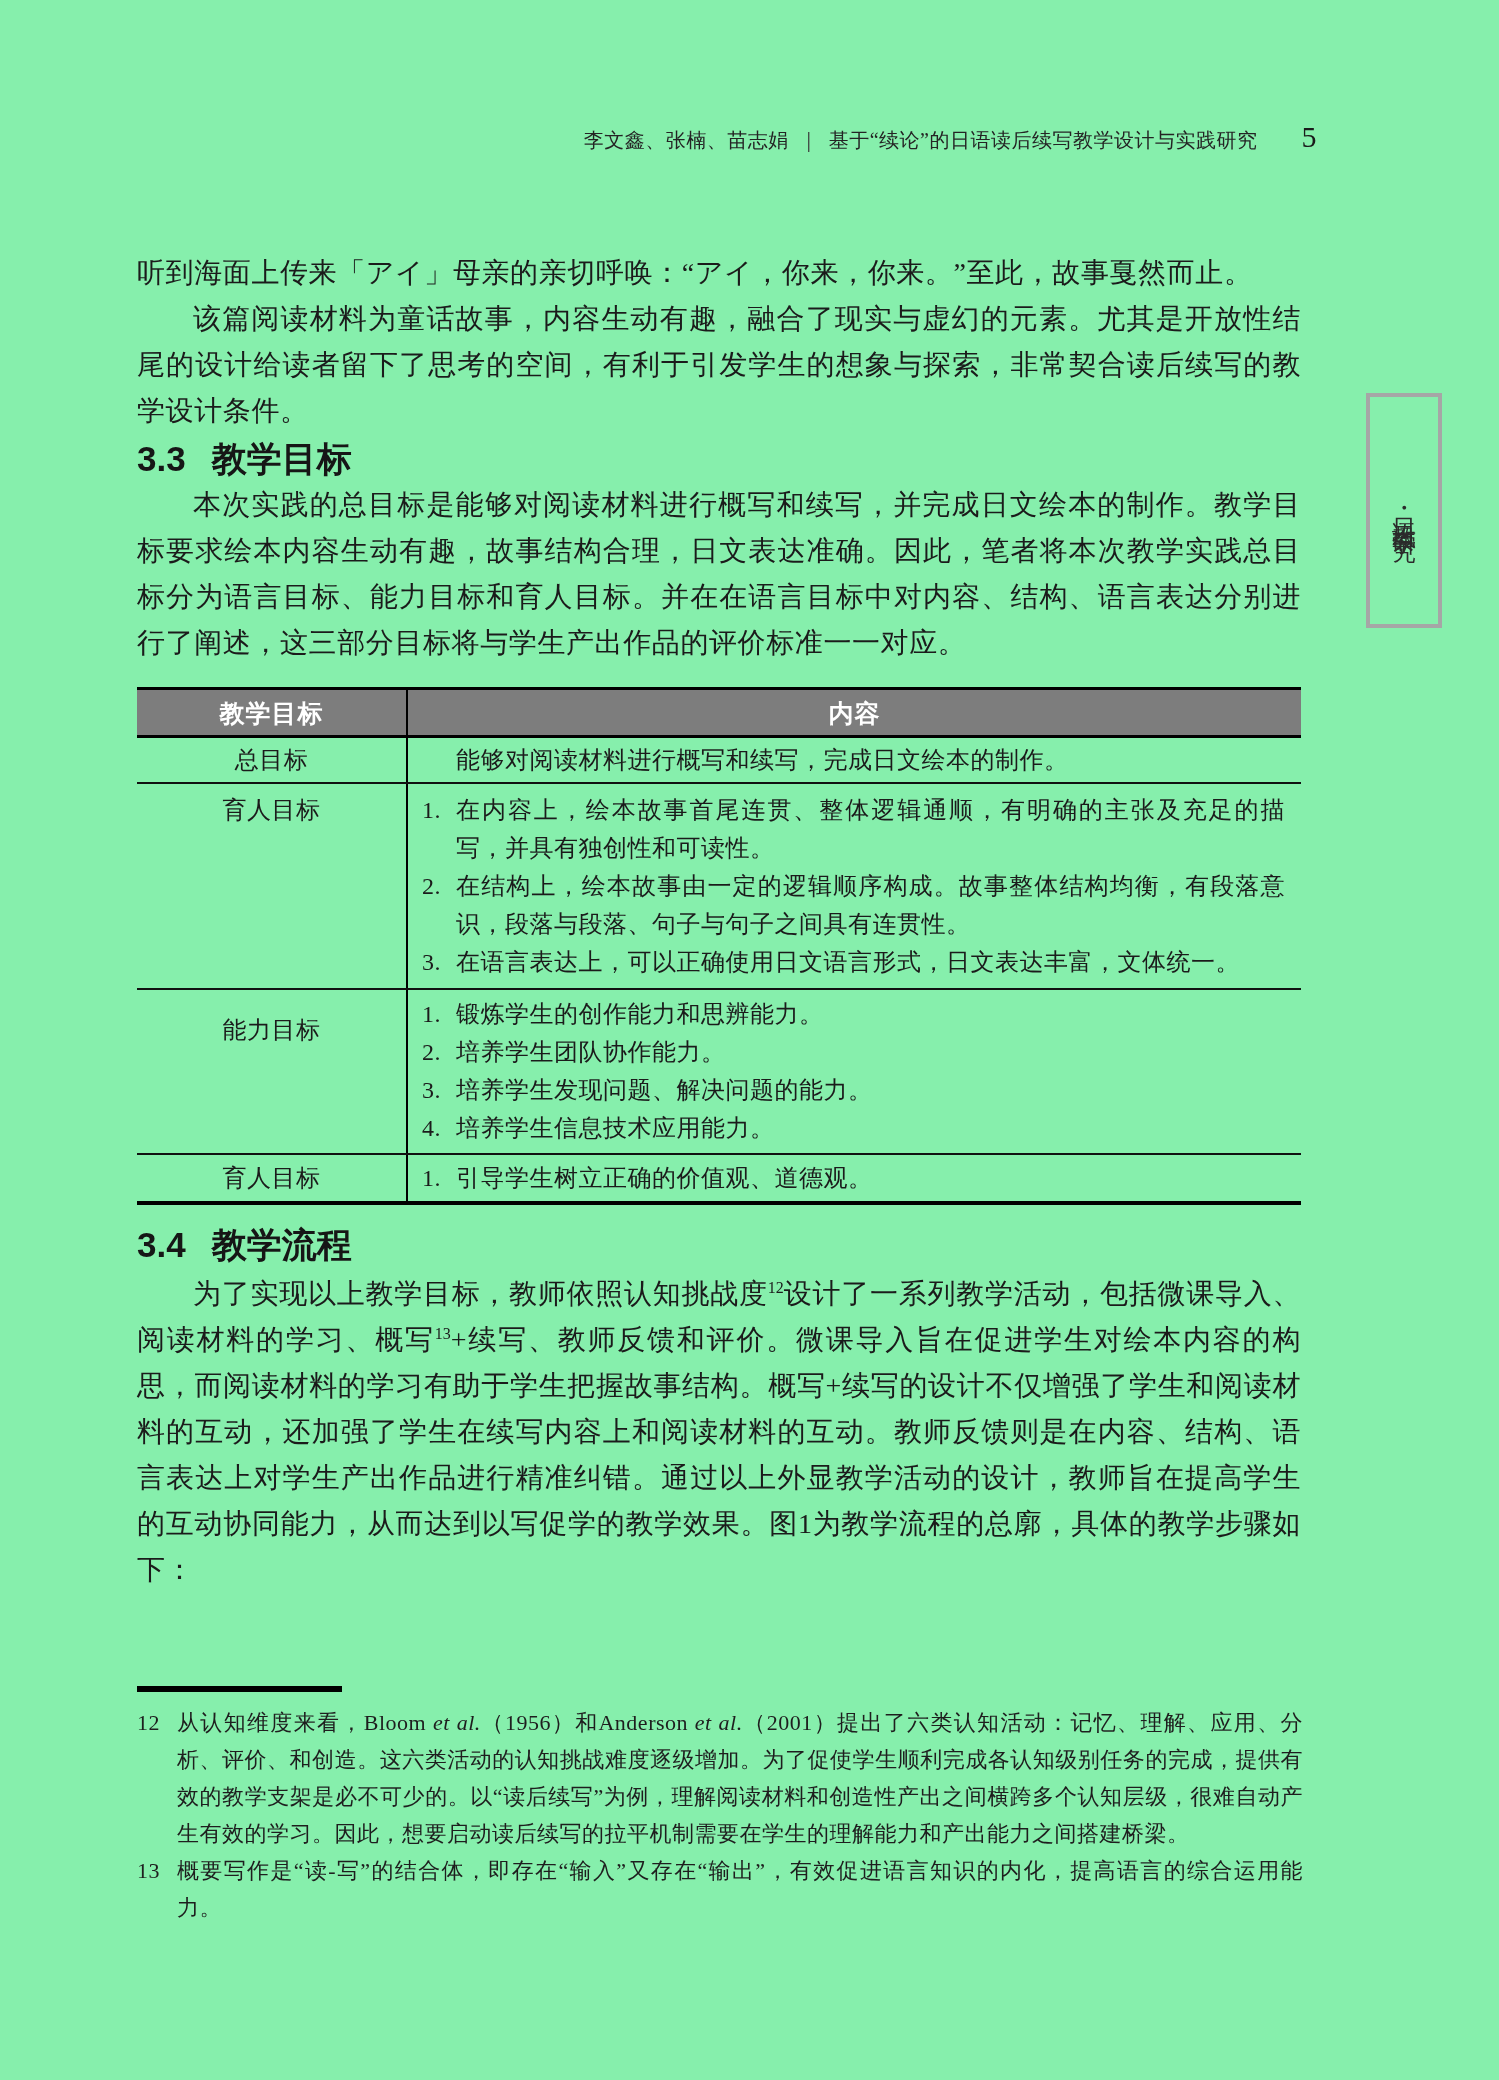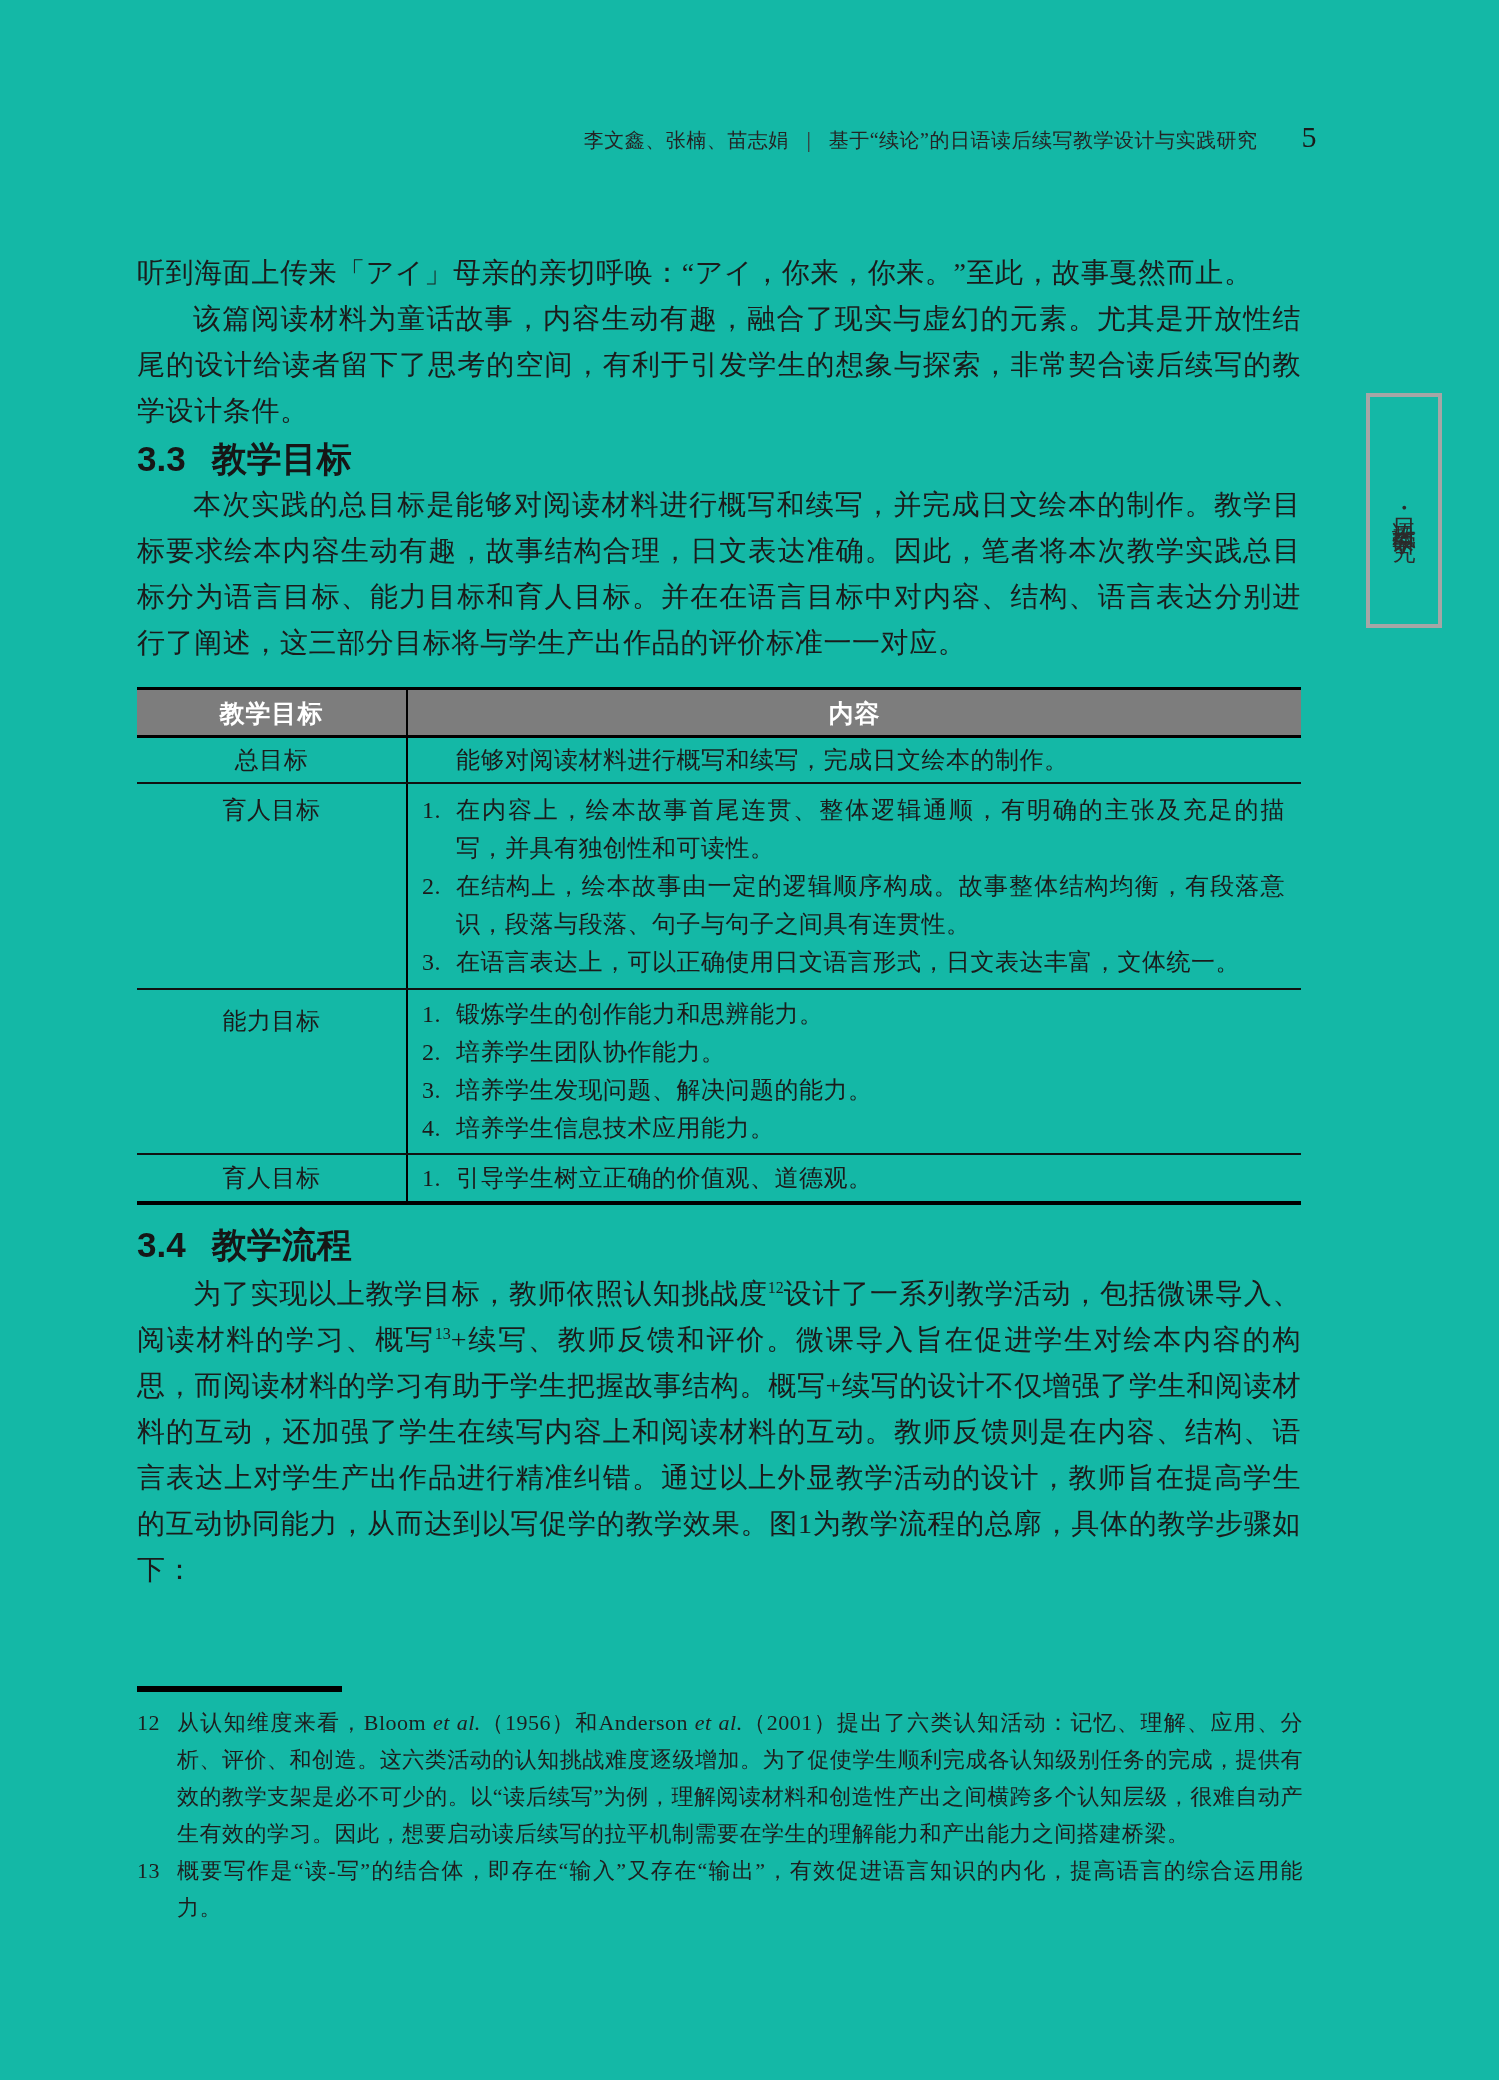--- a/index.html
+++ b/index.html
@@ -1,21 +1,21 @@
 <!DOCTYPE html>
 <html><head>
 <meta charset="utf-8">
 <style>
   html,body{margin:0;padding:0;}
   body{
     width:1499px;height:2080px;background:#ffffff;
     font-family:"Liberation Serif","DejaVu Serif",serif;
     color:#1b1b1b;
   }
-  .page{position:relative;width:1499px;height:2080px;background:#14b8a6;overflow:hidden;}
+  .page{position:relative;width:1499px;height:2080px;background:#86efac;overflow:hidden;}
 
   
   .running-head{
     position:absolute;top:120px;left:137px;width:1180px;
     display:flex;justify-content:flex-end;align-items:baseline;
     font-size:20px;color:#242424;letter-spacing:0.5px;white-space:nowrap;
   }
   .rh-sep{margin:0 10px;color:#3a3a3a;}
   .page-num{margin-left:44px;font-size:30px;color:#1b1b1b;}
 
@@ -70,21 +70,21 @@
   .t-head .th{height:45px;display:flex;align-items:center;justify-content:center;}
   .t-body-row + .t-body-row{border-top:2px solid #111;}
   .t-label{
     text-align:center;color:#1b1b1b;
     padding-top:inherit;
   }
   .t-row.r-total .t-col1{padding:3px 0;}
   .t-row.r-total .t-col2{padding:3px 0 3px 48px;}
   .t-row.r-lang  .t-col1{padding:7px 0;}
   .t-row.r-lang  .t-col2{padding:7px 16px 7px 14px;}
-  .t-row.r-abil  .t-col1{padding:12px 0;}
+  .t-row.r-abil  .t-col1{padding:21px 0;}
   .t-row.r-abil  .t-col2{padding:5px 16px 6px 14px;}
   .t-row.r-moral .t-col1{padding:4px 0;}
   .t-row.r-moral .t-col2{padding:4px 16px 4px 14px;}
   .titem{display:flex;}
   .tno{width:34px;flex:none;}
   .ttext{flex:1;text-align:justify;}
 
   
   .footnotes{position:absolute;left:137px;top:1686px;width:1166px;}
   .fn-rule{width:205px;height:6px;background:#000;margin:0 0 12px 0;}

